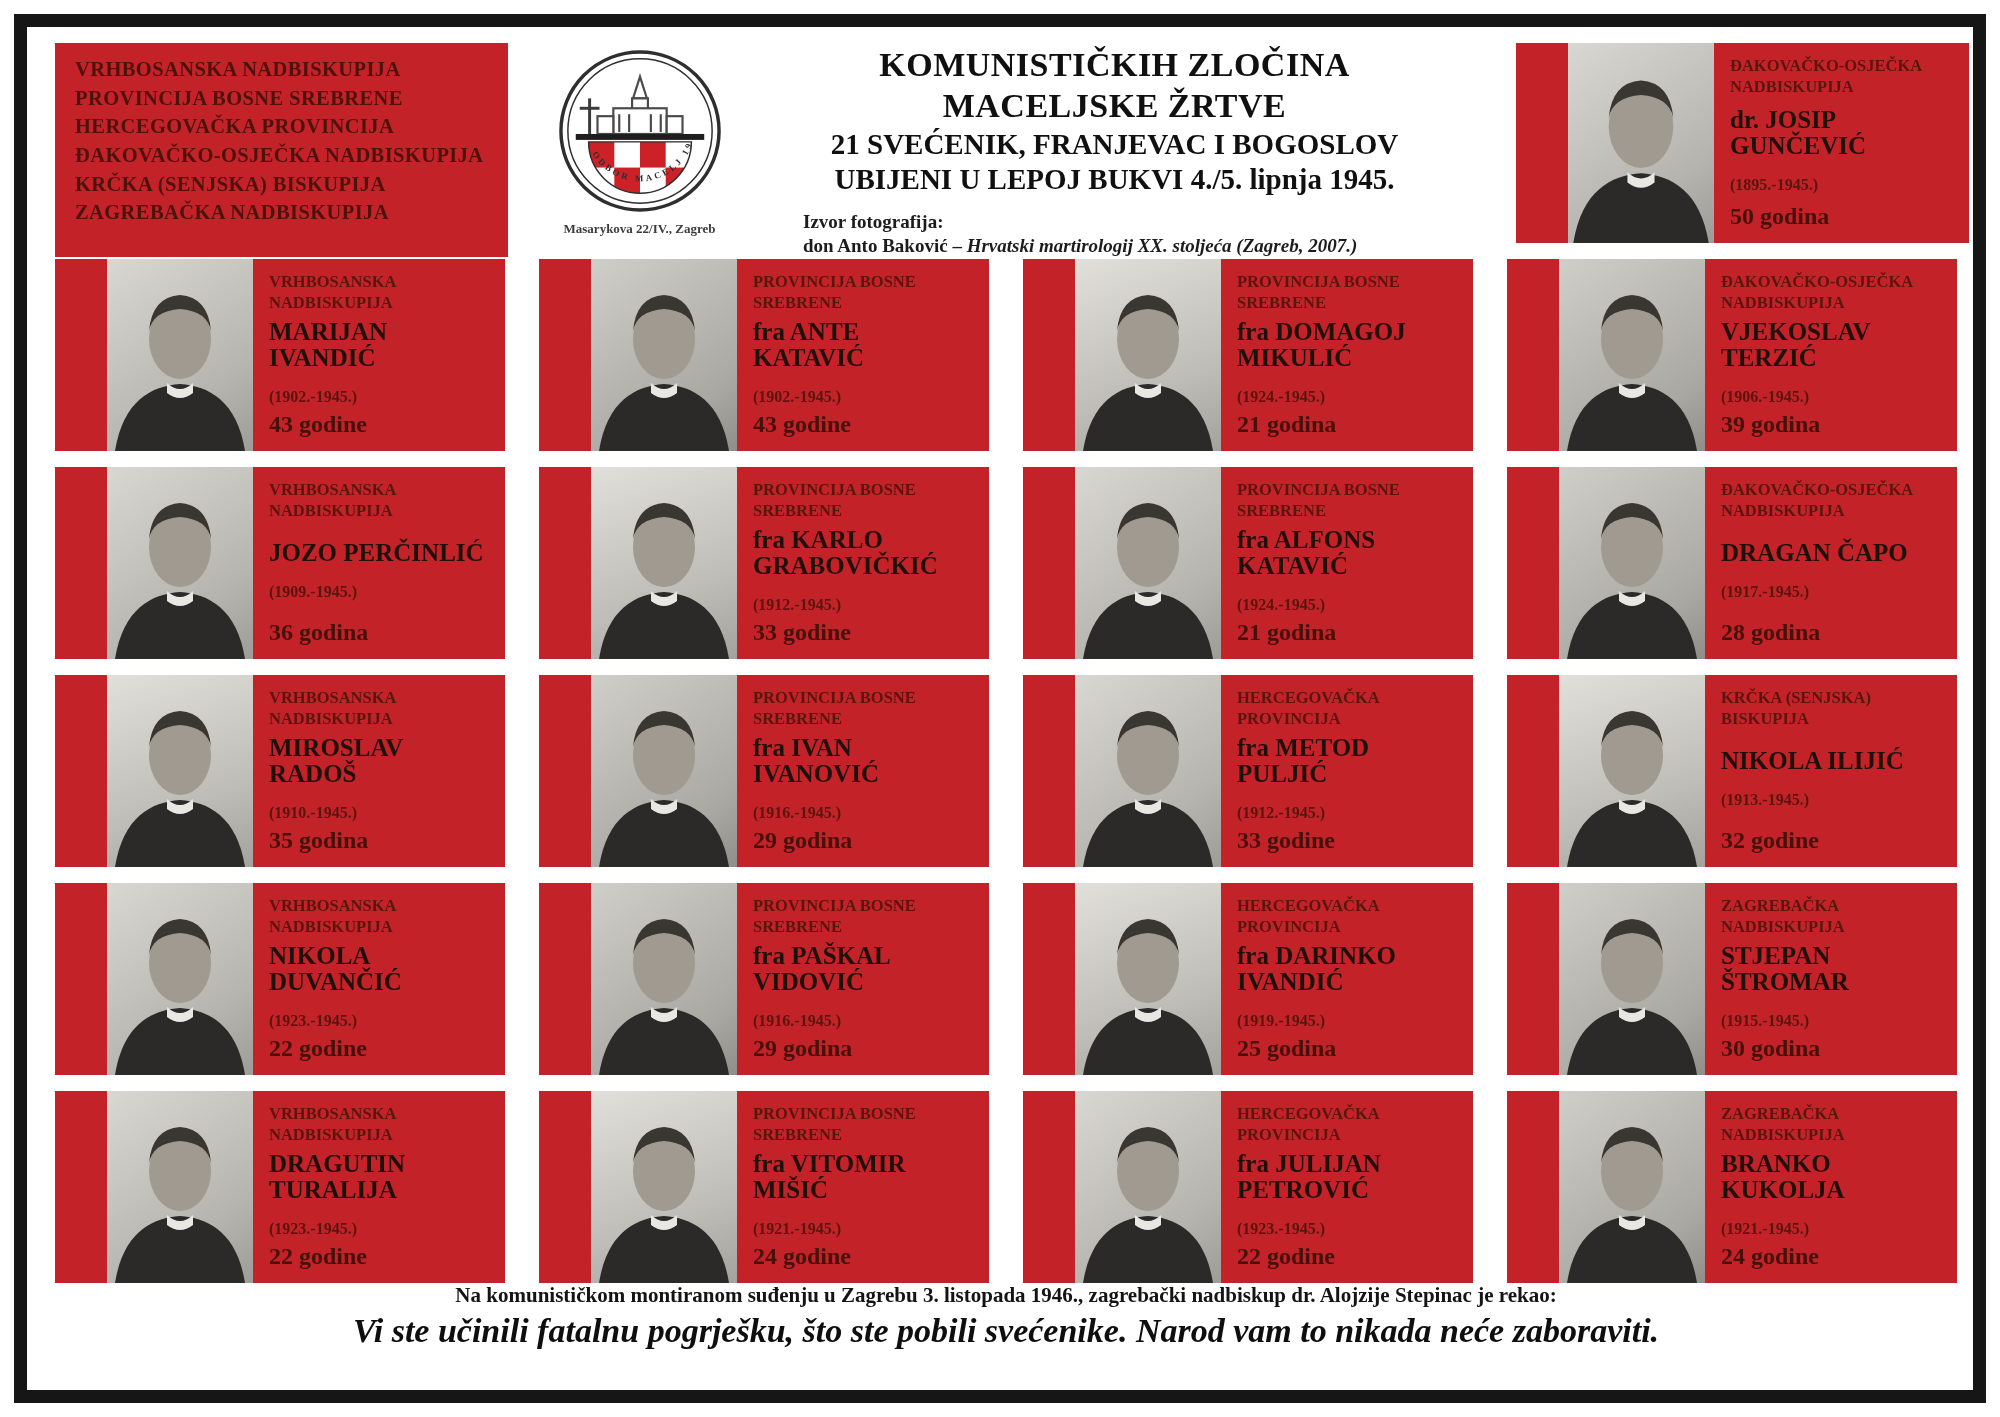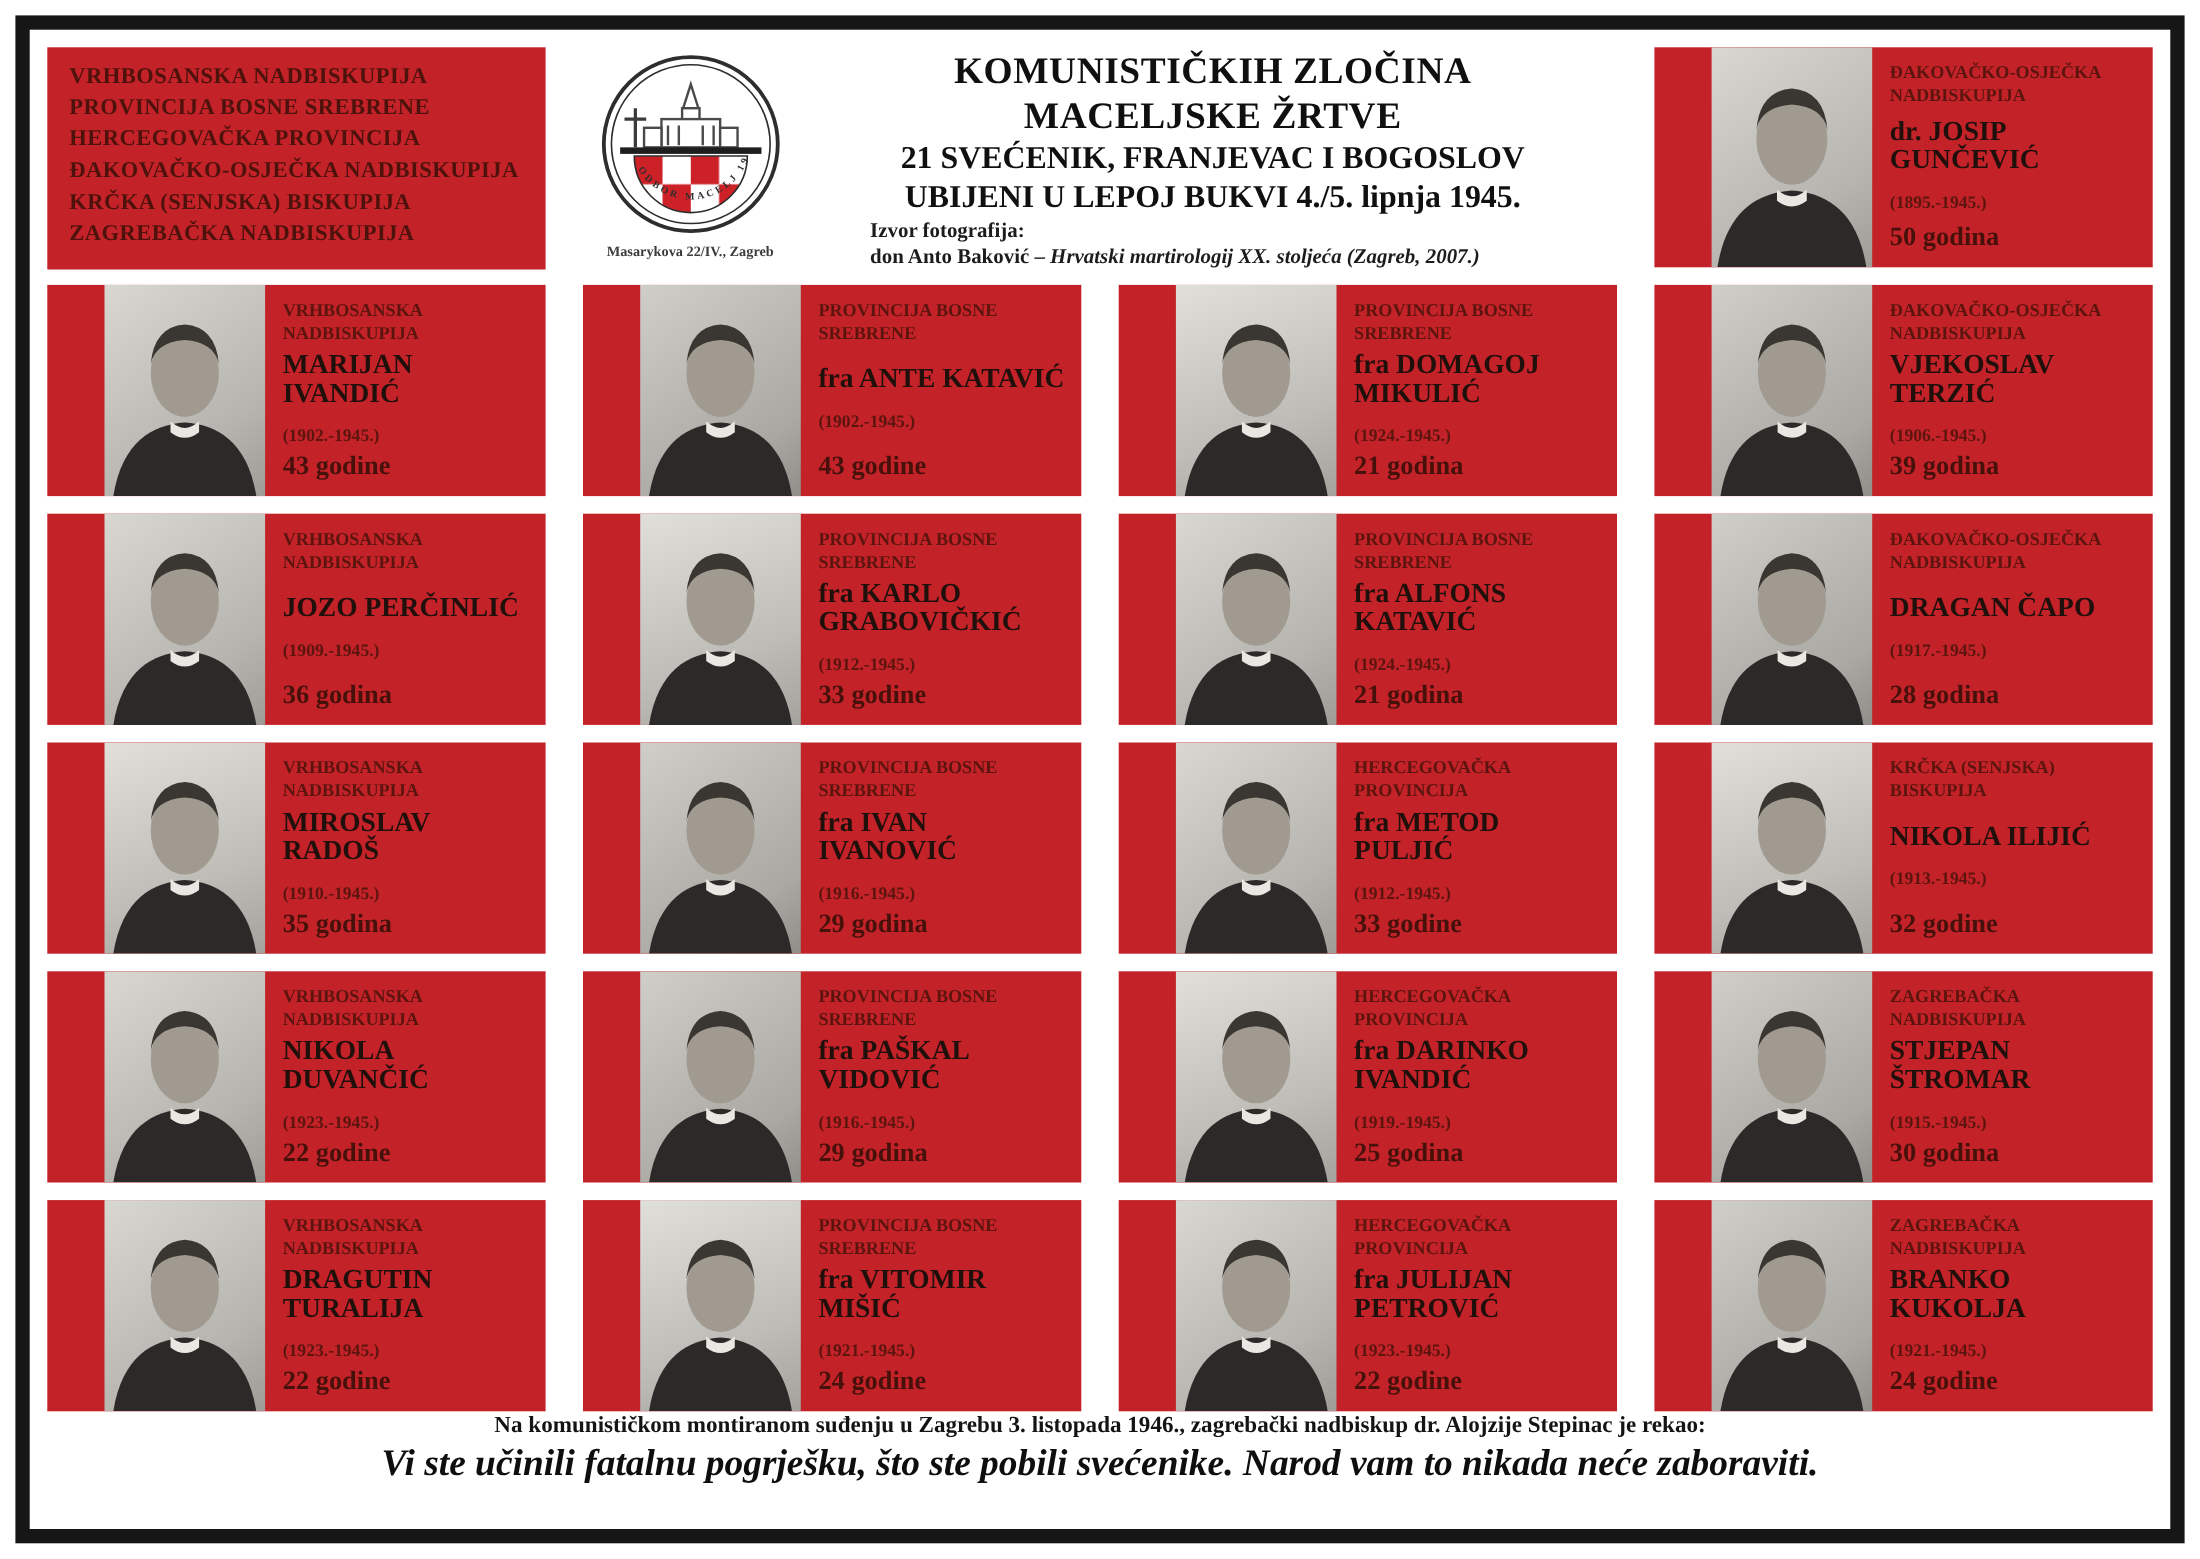--- a/index.html
+++ b/index.html
@@ -10,21 +10,21 @@
     position: relative;
     overflow: hidden;
   }
   .frame {
     position: absolute; left: 14px; top: 14px; right: 14px; bottom: 14px;
     border: 13px solid #161616;
     background: #ffffff;
   }
   .content {
     position: absolute; inset: 0;
-    padding: 16px 16px 12px 16px;
+    padding: 16px 16px 12px 28px;
   }
 
   
   .header {
     display: grid;
     grid-template-columns: 453px 940px 453px;
     column-gap: 34px;
     height: 200px;
     margin-bottom: 16px;
   }
@@ -43,21 +43,21 @@
     width: 195px; display: flex; flex-direction: column;
     align-items: center; justify-content: flex-start; padding-top: 4px;
   }
   .logo-caption {
     font-size: 13px; color: #3c3c3c; font-weight: bold;
     margin-top: 6px; white-space: nowrap;
   }
   .title-wrap { flex: 1; text-align: center; padding-top: 2px; }
   .title-line-major { font-size: 34px; font-weight: bold; color: #101010; line-height: 1.2; letter-spacing: 0.5px; }
   .title-line-minor { font-size: 29px; font-weight: bold; color: #101010; line-height: 1.22; }
-  .source-block { margin-top: 2px; text-align: left; padding-left: 56px; font-size: 19px; color: #1c1c1c; }
+  .source-block { margin-top: 14px; text-align: left; padding-left: 56px; font-size: 19px; color: #1c1c1c; }
   .source-label { font-weight: bold; }
   .source-line { margin-top: 2px; }
   .source-credit { font-weight: bold; }
   .source-book { font-weight: bold; font-style: italic; }
 
   
   .grid {
     display: grid;
     grid-template-columns: repeat(4, 1fr);
     column-gap: 34px;

